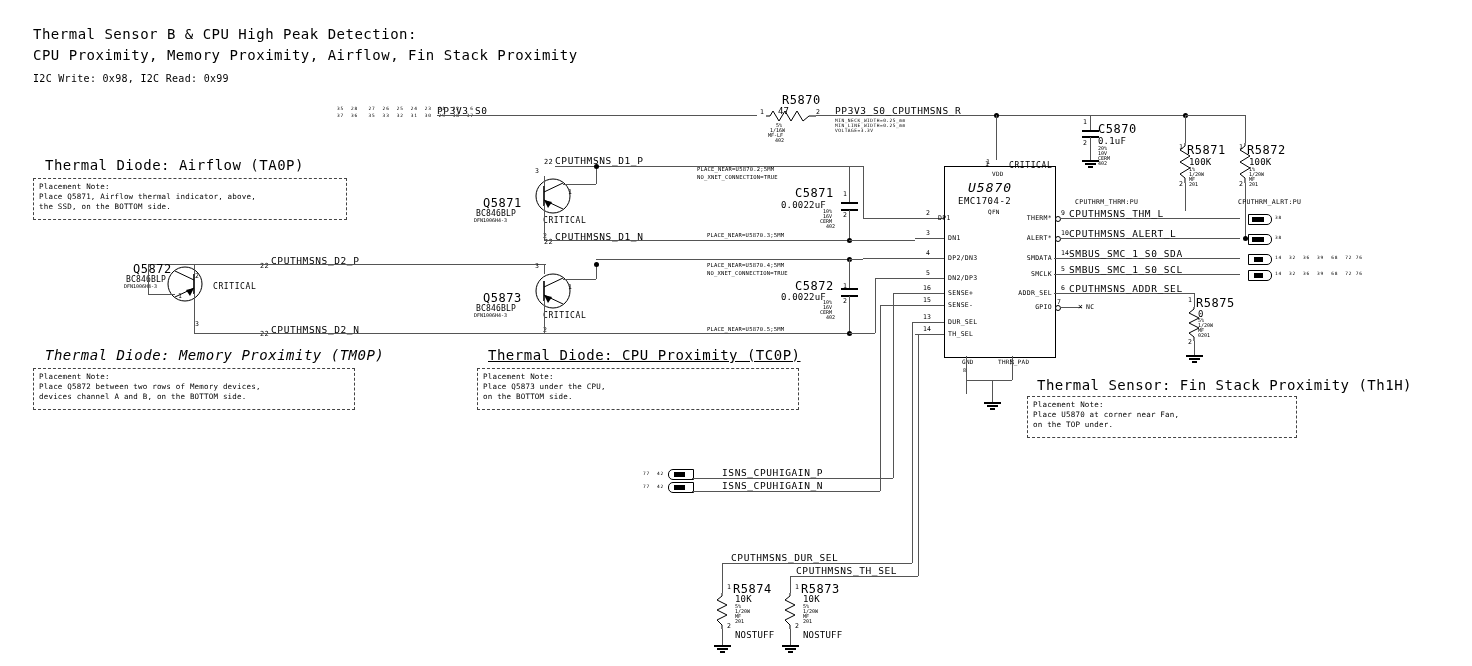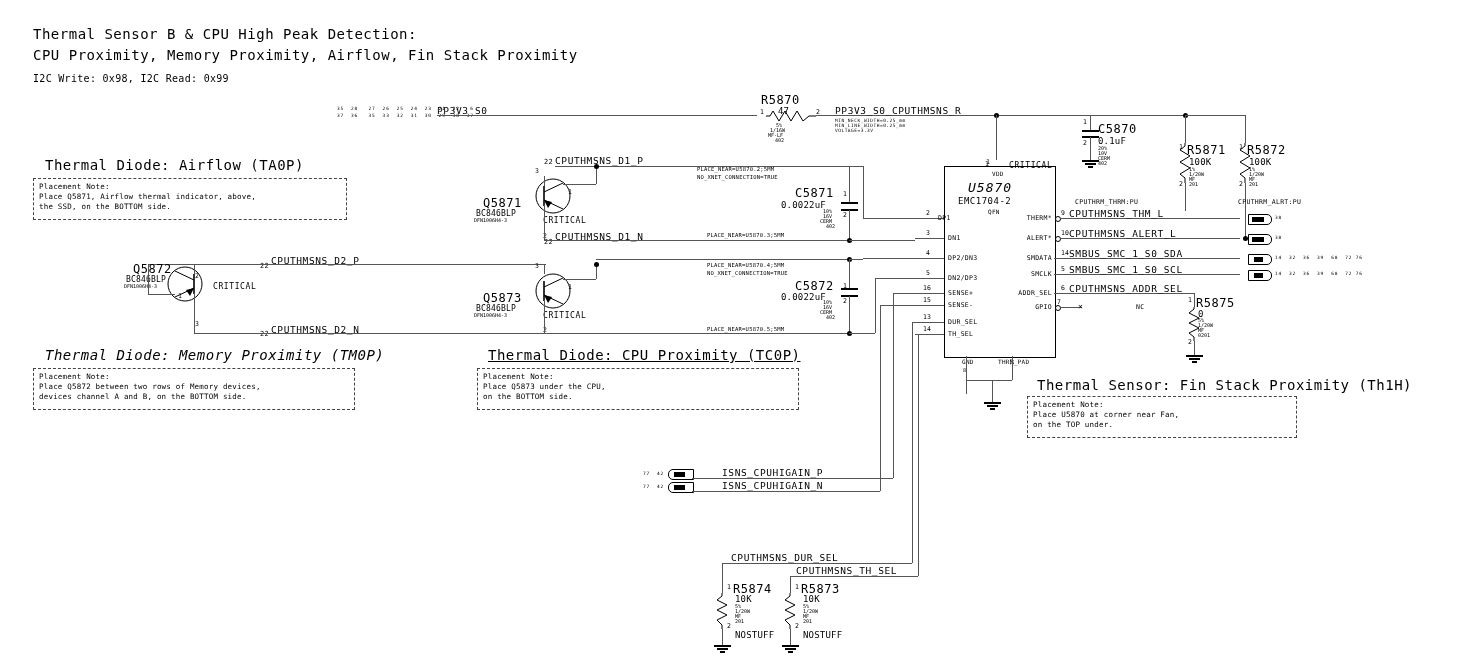--- a/index.html
+++ b/index.html
@@ -78,21 +78,21 @@
   <div class="abs t-note" style="left:5px;top:3px;">Placement Note:</div>
   <div class="abs t-note" style="left:5px;top:13px;">Place U5870 at corner near Fan,</div>
   <div class="abs t-note" style="left:5px;top:23px;">on the TOP under.</div>
 </div>
 
 <div class="abs t-busref" style="left:337px;top:106px;">35  28   27  26  25  24  23  21  22   6</div>
 <div class="abs t-busref" style="left:337px;top:113px;">37  36   35  33  32  31  30  29  38  37</div>
 <div class="abs t-net" style="left:437px;top:105px;">PP3V3_S0</div>
 <div class="wire wh" style="left:437px;top:115px;width:320px;"></div>
 
-<div class="abs t-ref" style="left:761px;top:93px;">R5870</div>
+<div class="abs t-ref" style="left:782px;top:93px;">R5870</div>
 <div class="abs t-val" style="left:778px;top:106px;">47</div>
 <div class="abs t-pin" style="left:760px;top:108px;">1</div>
 <div class="abs t-pin" style="left:816px;top:108px;">2</div>
 <svg class="abs" style="left:766px;top:110px;" width="50" height="12">
   <polyline points="0,6 4,6 7,1 13,11 19,1 25,11 31,1 37,11 43,6 50,6" fill="none" stroke="#000" stroke-width="1"></polyline>
 </svg>
 <div class="abs t-tiny" style="left:776px;top:123px;">5%</div>
 <div class="abs t-tiny" style="left:770px;top:128px;">1/16W</div>
 <div class="abs t-tiny" style="left:768px;top:133px;">MF-LF</div>
 <div class="abs t-tiny" style="left:775px;top:138px;">402</div>
@@ -227,21 +227,21 @@
   <div class="abs t-pinname" style="left:996px;top:289px;text-align:right;width:56px;">ADDR_SEL</div>
   <div class="abs t-pin" style="left:1061px;top:284px;">6</div>
   <div class="wire wh" style="left:1054px;top:293px;width:140px;"></div>
   <div class="abs t-net" style="left:1069px;top:283px;">CPUTHMSNS_ADDR_SEL</div>
 
   <div class="abs t-pinname" style="left:1012px;top:303px;text-align:right;width:40px;">GPIO</div>
   <div class="pincircle" style="left:1055px;top:305px;"></div>
   <div class="abs t-pin" style="left:1057px;top:298px;">7</div>
   <div class="wire wh" style="left:1060px;top:307px;width:22px;"></div>
   <div class="abs nc" style="left:1078px;top:302px;">✕</div>
-  <div class="abs t-pinname" style="left:1136px;top:303px;">NC</div>
+  <div class="abs t-pinname" style="left:1086px;top:303px;">NC</div>
 </div>
 
 <div class="wire wv" style="left:1194px;top:293px;height:14px;"></div>
 <svg class="abs" style="left:1189px;top:307px;" width="11" height="34">
   <polyline points="5,0 5,2 0,6 10,11 0,16 10,21 0,26 5,30 5,34" fill="none" stroke="#000" stroke-width="1"></polyline>
 </svg>
 <div class="wire wv" style="left:1194px;top:341px;height:14px;"></div>
 <div class="gnd">
   <b style="left:1186px;top:355px;width:17px;"></b>
   <b style="left:1189px;top:358px;width:11px;"></b>

